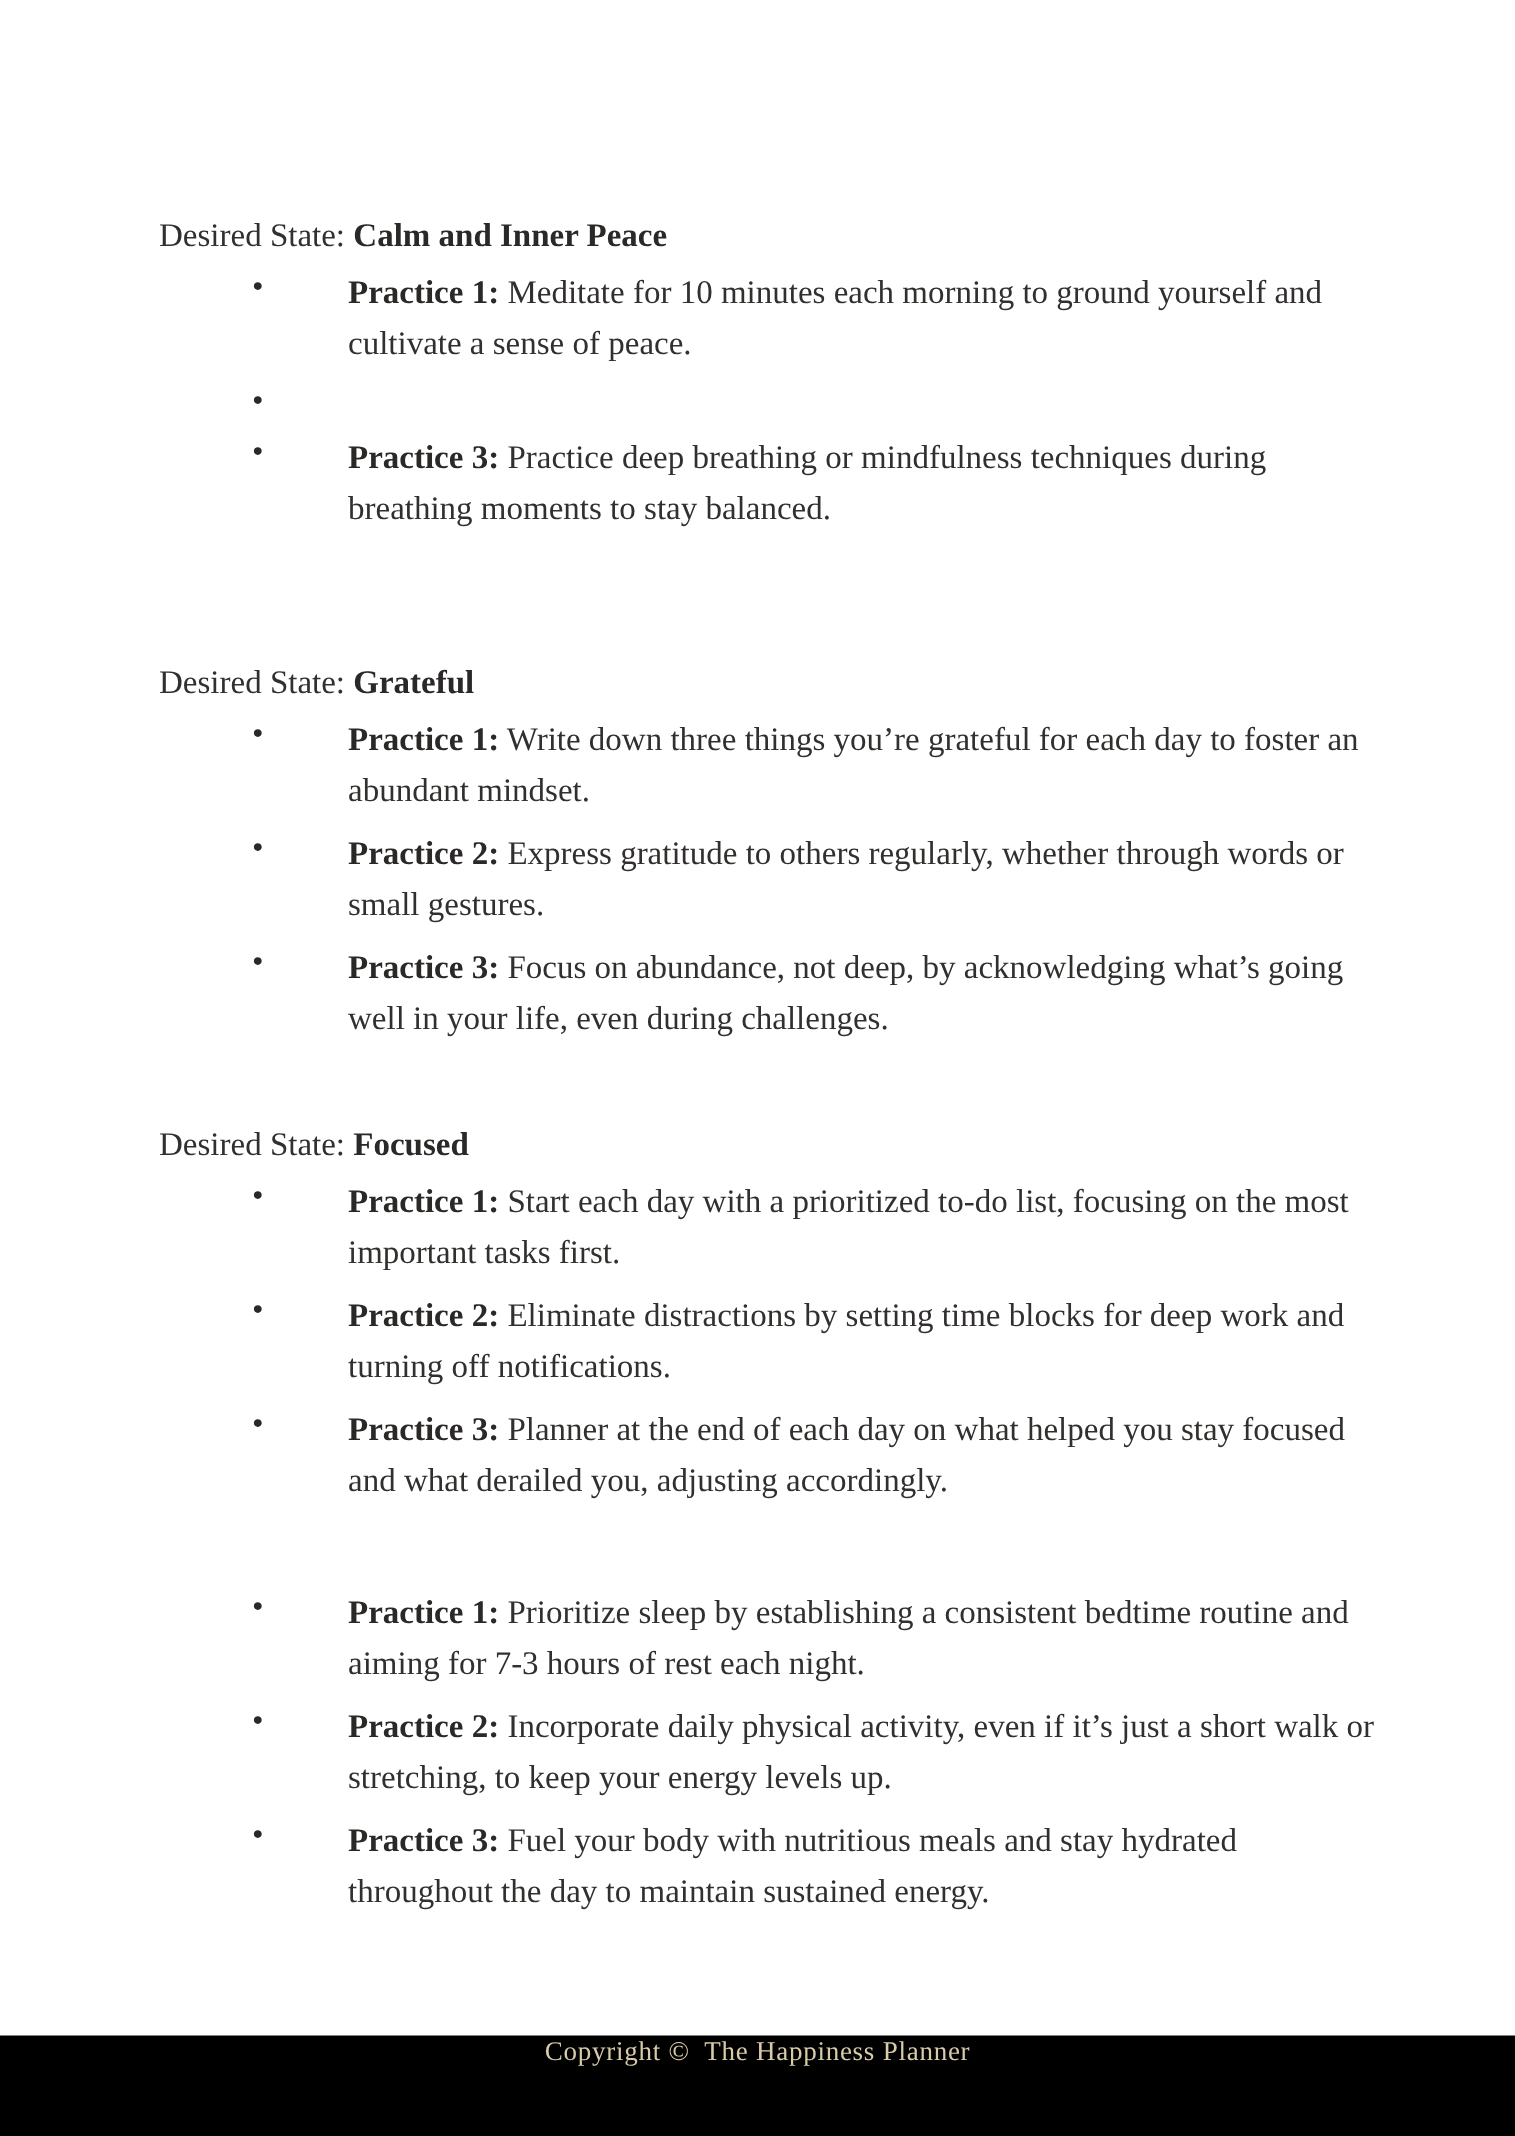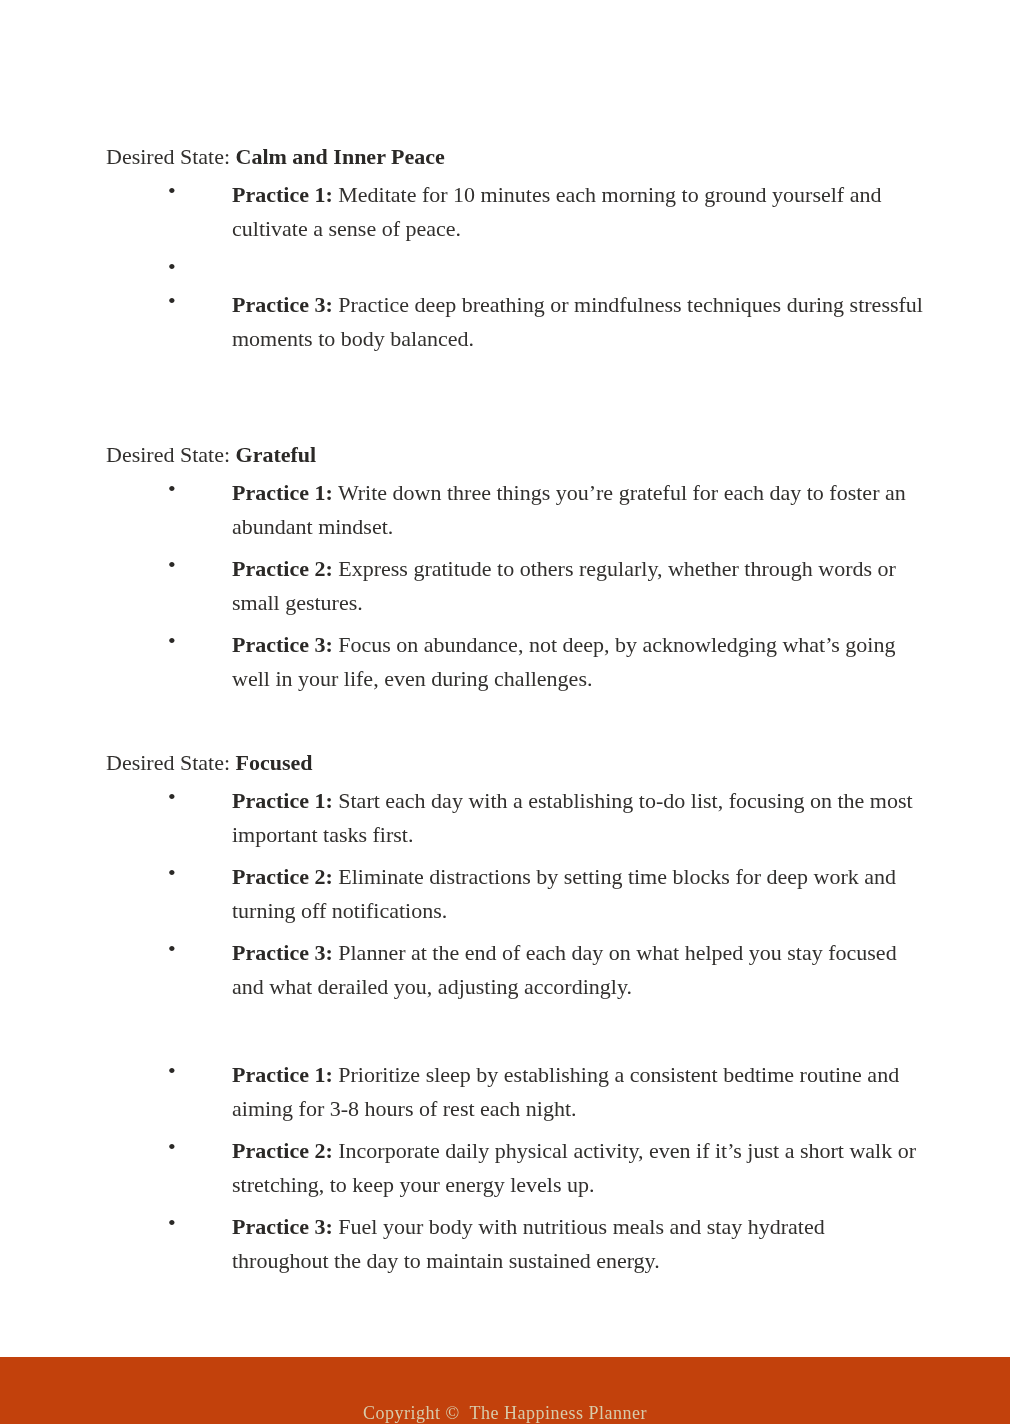--- a/index.html
+++ b/index.html
@@ -57,23 +57,23 @@
     font-size: 22px;
     line-height: 34px;
     max-width: 692px;
   }
   .footer {
     position: absolute;
     left: 0;
     right: 0;
     bottom: 0;
     height: 67px;
-    background: #c2410c;
+    background: #000000;
     display: flex;
-    align-items: flex-end;
+    align-items: flex-start;
     justify-content: center;
   }
   .footer-text {
     color: #d8cbaa;
     font-size: 18px;
     letter-spacing: 0.5px;
     white-space: pre;
     font-family: "Liberation Serif", "DejaVu Serif", serif;
   }
 </style>
@@ -96,21 +96,21 @@
             <span>Meditate for 10 minutes each morning to ground yourself and cultivate a sense of peace.</span>
           </p>
         </li>
         <li class="practice">
           <span class="bullet">•</span>
         </li>
         <li class="practice">
           <span class="bullet">•</span>
           <p class="ptext">
             <strong>Practice 3:</strong>
-            <span>Practice deep breathing or mindfulness techniques during stressful moments to body balanced.</span>
+            <span>Practice deep breathing or mindfulness techniques during breathing moments to stay balanced.</span>
           </p>
         </li>
       </ul>
     </section>
 
     <section class="state-section">
       <p class="heading">
         <span>Desired State:</span>
         <strong>Grateful</strong>
       </p>
@@ -142,21 +142,21 @@
     <section class="state-section">
       <p class="heading">
         <span>Desired State:</span>
         <strong>Focused</strong>
       </p>
       <ul class="practices">
         <li class="practice">
           <span class="bullet">•</span>
           <p class="ptext">
             <strong>Practice 1:</strong>
-            <span>Start each day with a establishing to-do list, focusing on the most important tasks first.</span>
+            <span>Start each day with a prioritized to-do list, focusing on the most important tasks first.</span>
           </p>
         </li>
         <li class="practice">
           <span class="bullet">•</span>
           <p class="ptext">
             <strong>Practice 2:</strong>
             <span>Eliminate distractions by setting time blocks for deep work and turning off notifications.</span>
           </p>
         </li>
         <li class="practice">
@@ -168,21 +168,21 @@
         </li>
       </ul>
     </section>
 
     <section class="state-section">
       <ul class="practices">
         <li class="practice">
           <span class="bullet">•</span>
           <p class="ptext">
             <strong>Practice 1:</strong>
-            <span>Prioritize sleep by establishing a consistent bedtime routine and aiming for 3-8 hours of rest each night.</span>
+            <span>Prioritize sleep by establishing a consistent bedtime routine and aiming for 7-3 hours of rest each night.</span>
           </p>
         </li>
         <li class="practice">
           <span class="bullet">•</span>
           <p class="ptext">
             <strong>Practice 2:</strong>
             <span>Incorporate daily physical activity, even if it’s just a short walk or stretching, to keep your energy levels up.</span>
           </p>
         </li>
         <li class="practice">

